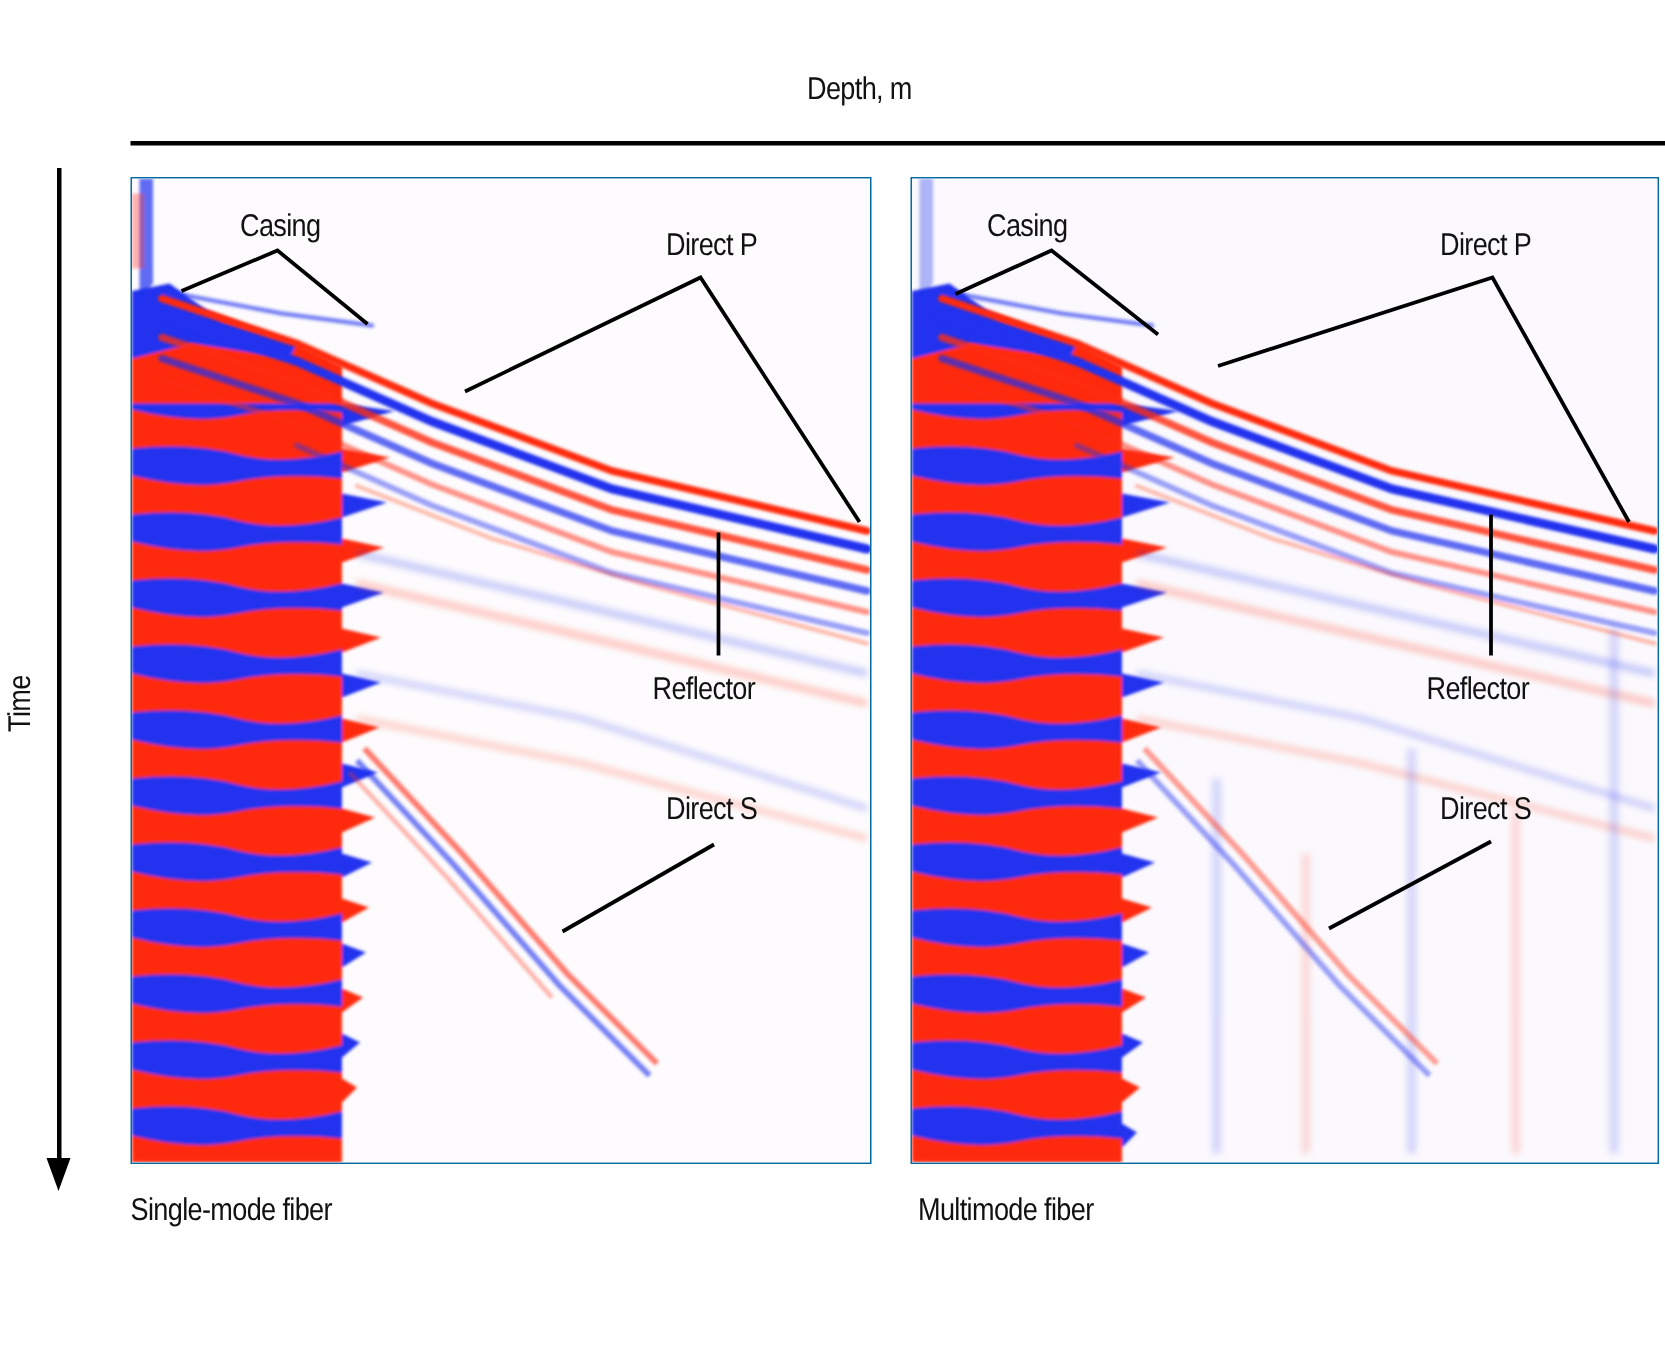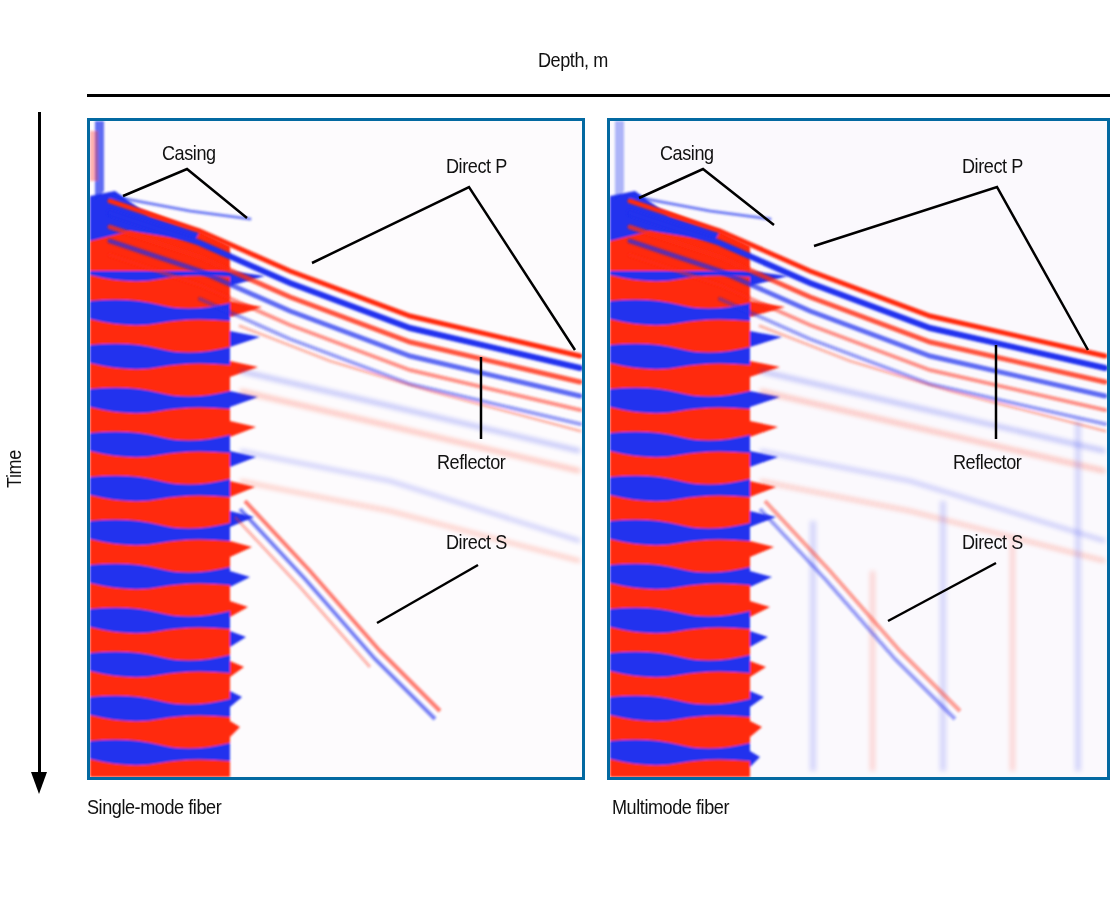--- a/index.html
+++ b/index.html
@@ -7,21 +7,21 @@
          font-family:"Liberation Sans", sans-serif; color:#111; }
   .lbl { position:absolute; font-family:"Liberation Sans", sans-serif; font-size:21px;
          color:#111; white-space:nowrap; letter-spacing:-0.5px; transform:scaleX(0.86); transform-origin:left top; }
   .depth-title { position:absolute; left:538px; top:48px; }
   .depth-line { position:absolute; left:87px; top:94px; width:1023px; height:3px; background:#000; }
   .time-axis { position:absolute; left:38px; top:112px; width:3px; height:668px; background:#000; }
   .time-arrow { position:absolute; left:31px; top:772px; width:0; height:0;
                 border-left:8px solid transparent; border-right:8px solid transparent; border-top:22px solid #000; }
   .time-label { position:absolute; left:2px; top:488px; transform:rotate(-90deg) scaleX(0.86); transform-origin:left top;
                 font-size:21px; }
-  .panel { position:absolute; border:3px solid #0369a1; background:#fff; overflow:hidden; }
+  .panel { position:absolute; border:1px solid #0369a1; background:#fff; overflow:hidden; }
   .panel svg { display:block; }
   .caption { position:absolute; top:795px; }
   .overlay { position:absolute; left:0; top:0; pointer-events:none; }
 </style>
 </head>
 <body>
 
 <div class="lbl depth-title">Depth, m</div>
 <div class="depth-line"></div>
 

